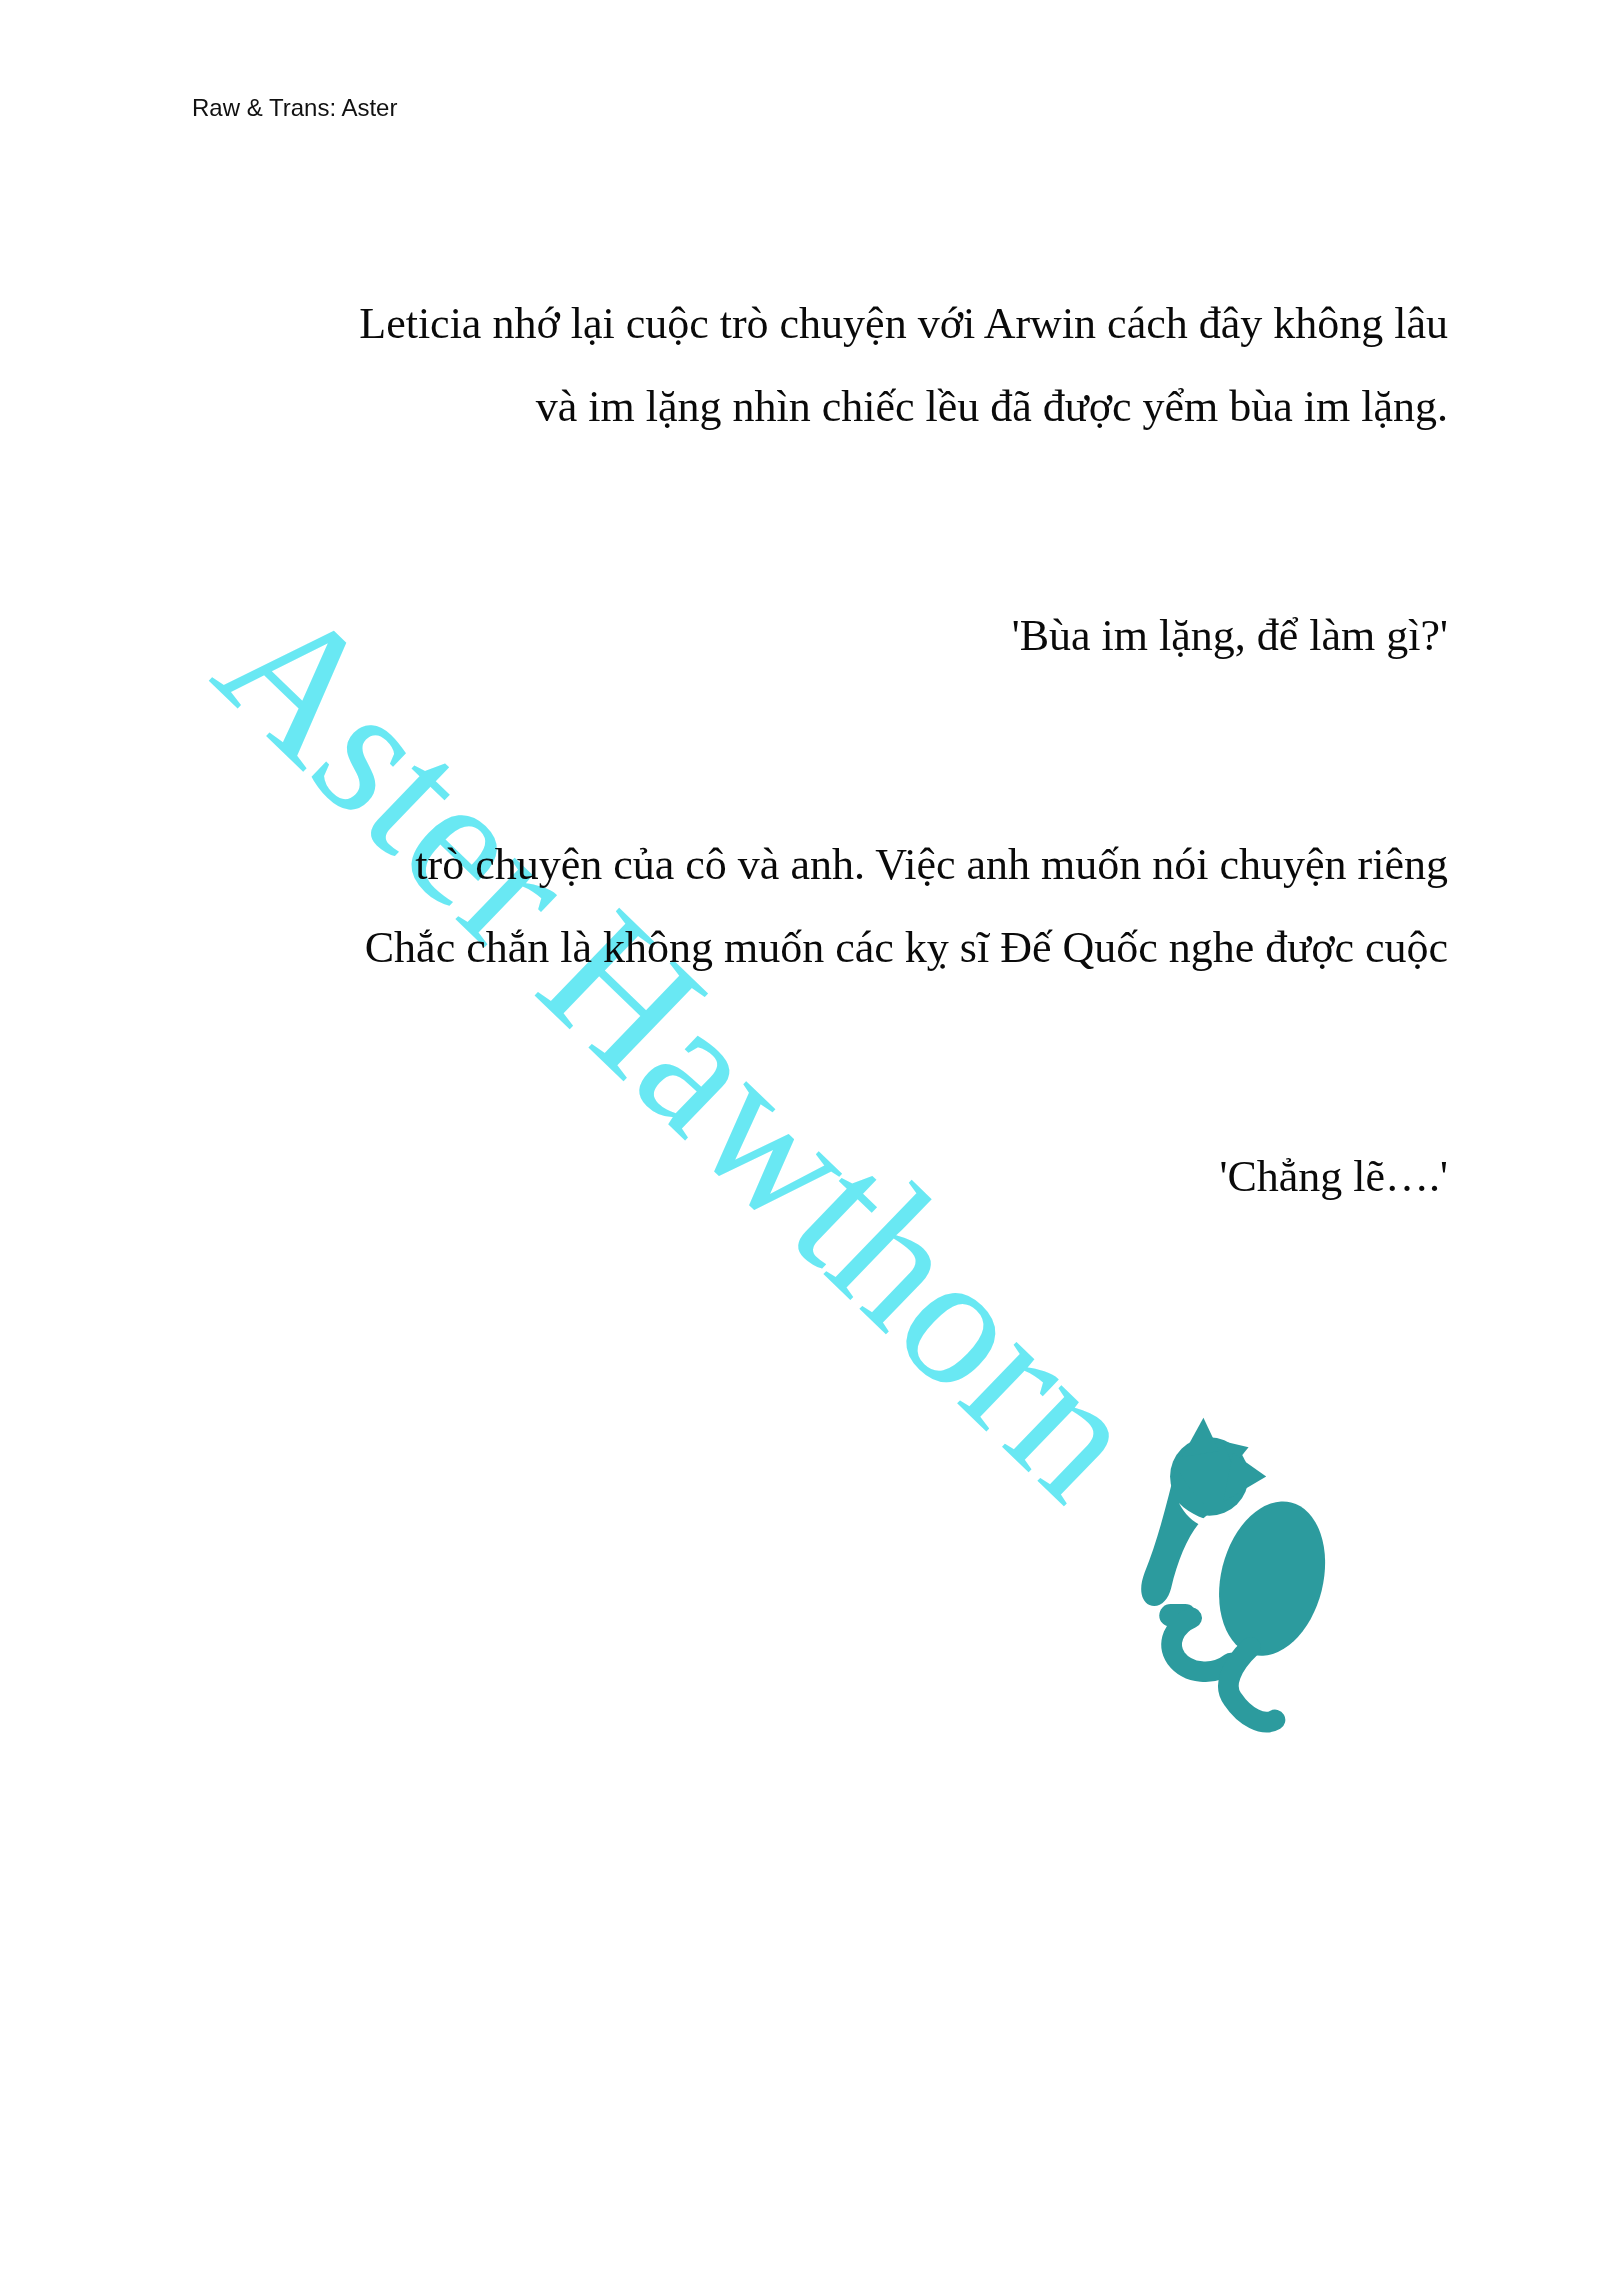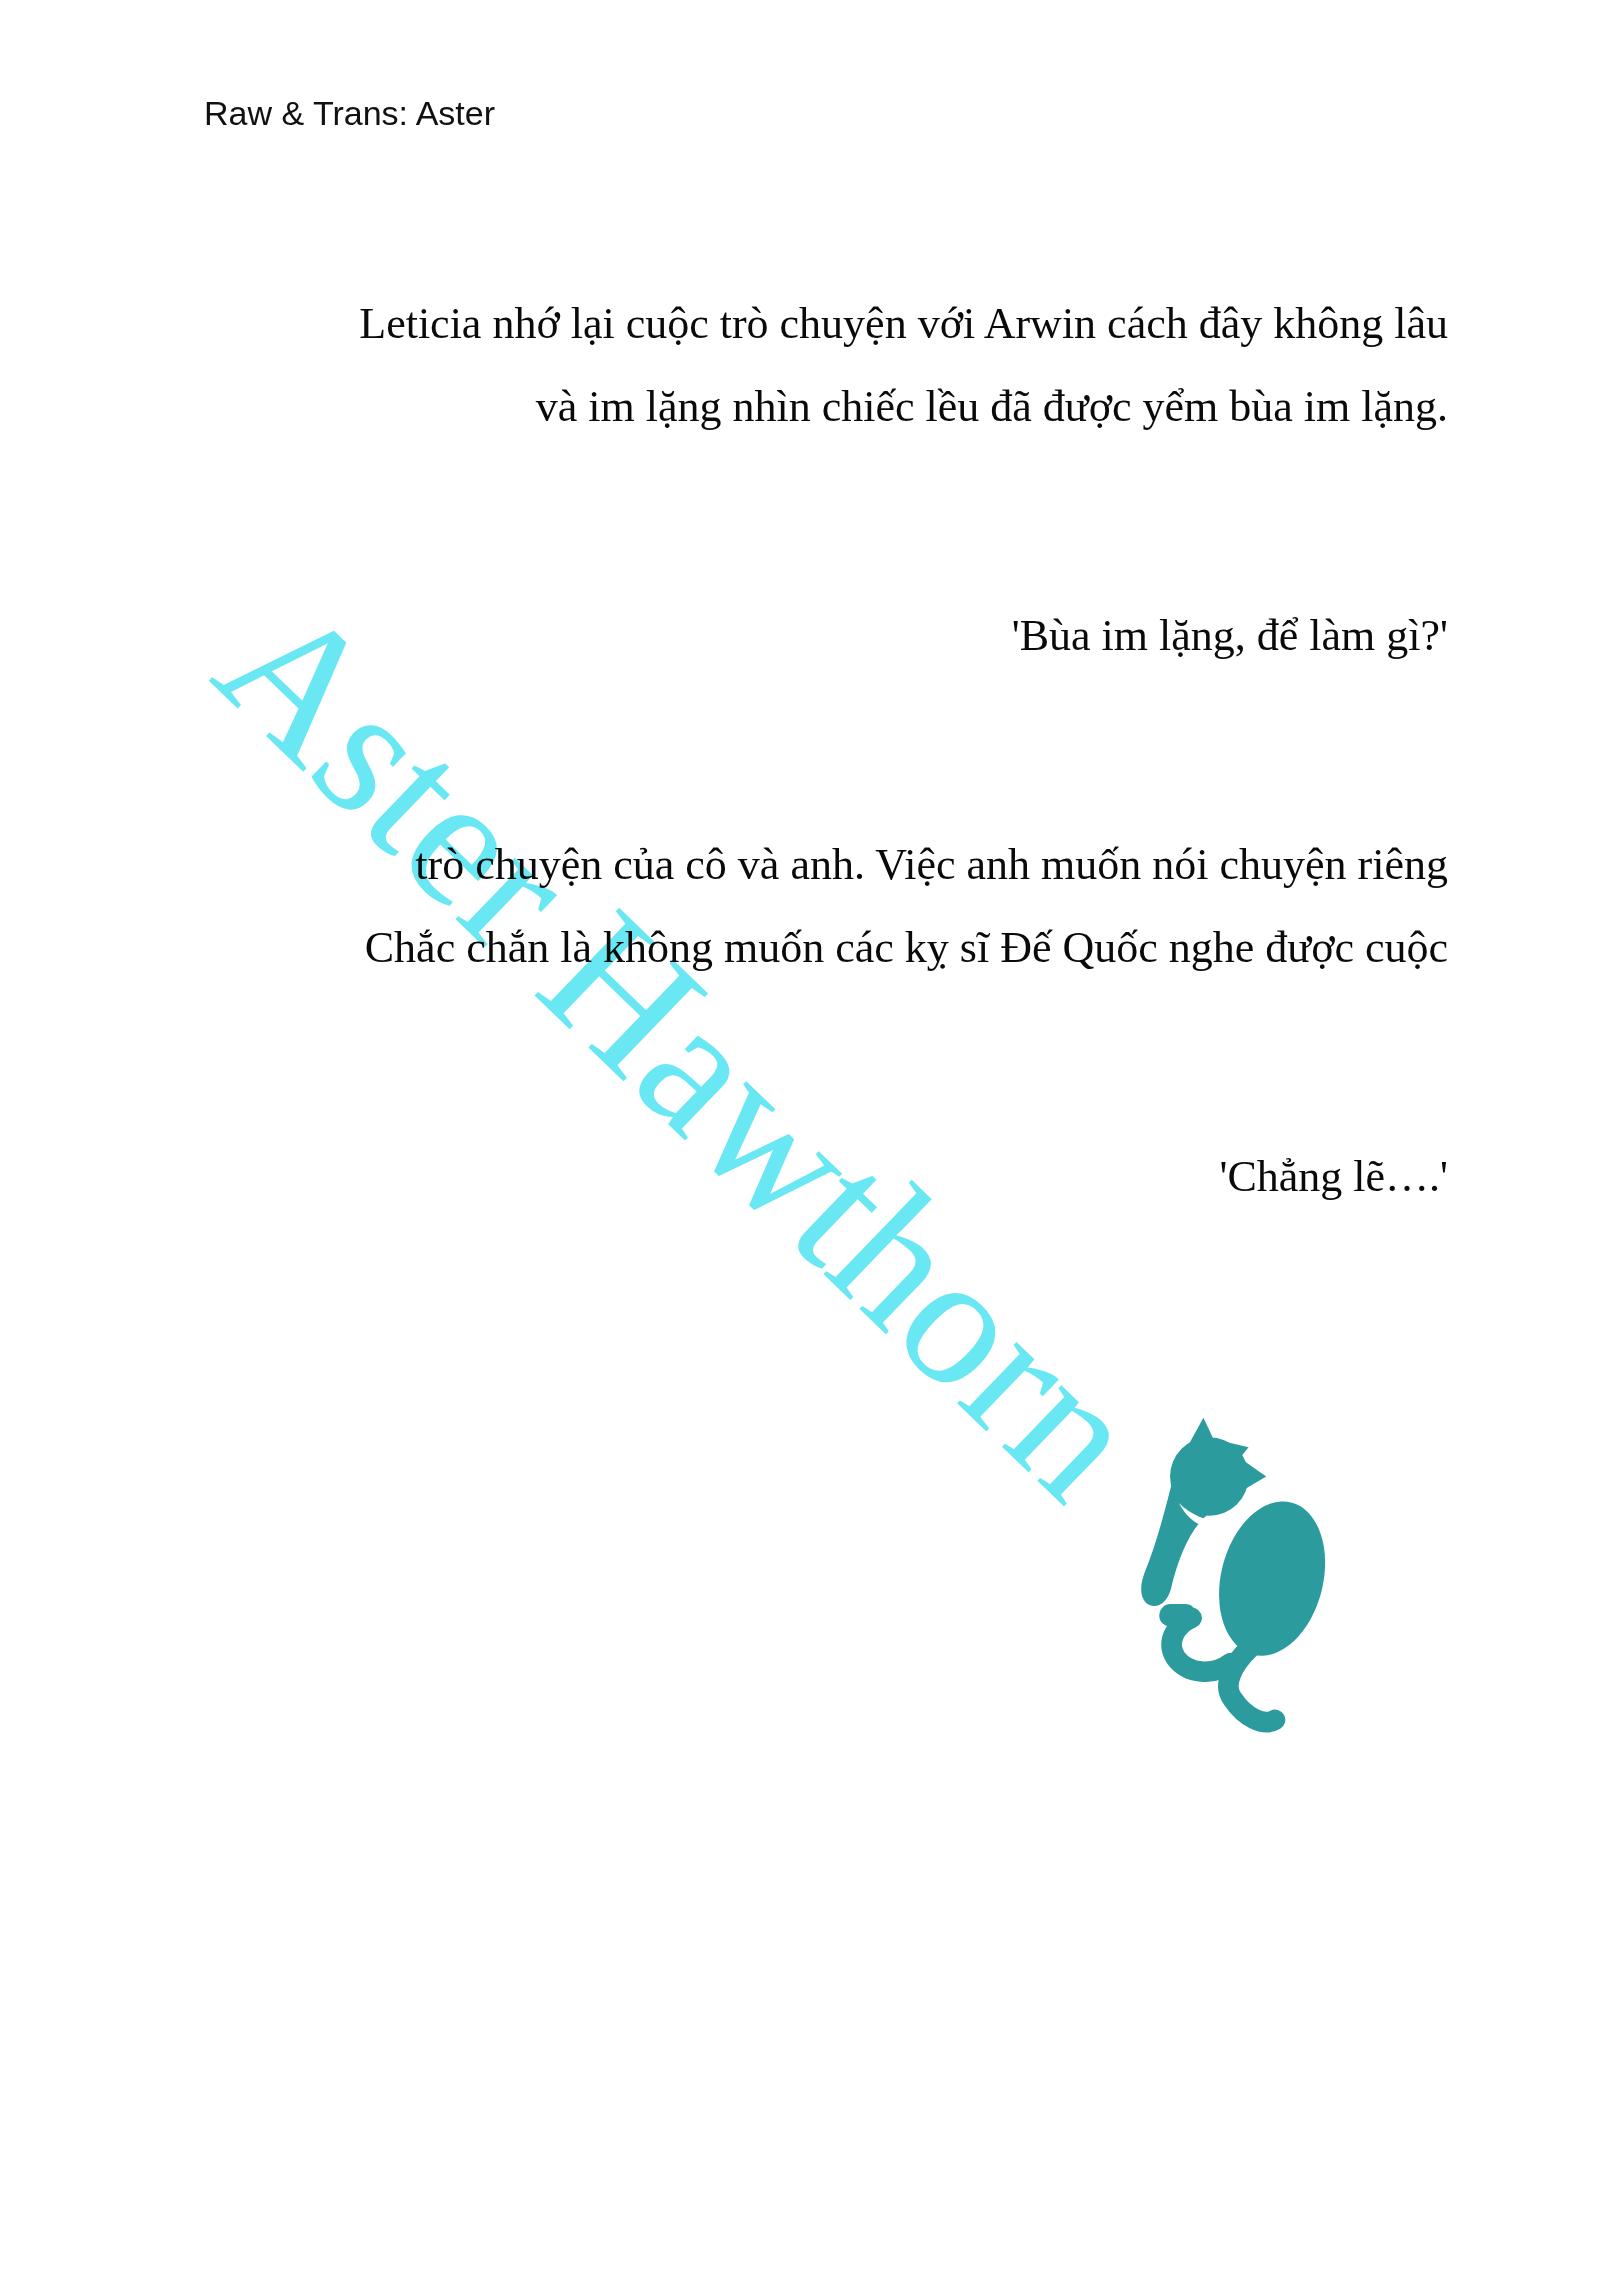--- a/index.html
+++ b/index.html
@@ -12,24 +12,24 @@
     width: 1621px;
     height: 2293px;
     margin: 0 auto;
     background: var(--page-bg, #ffffff);
     overflow: hidden;
     font-family: "Liberation Serif", "DejaVu Serif", serif;
     color: var(--text-color, #0a0a0a);
   }
   .doc-header {
     position: absolute;
-    left: 204px;
+    left: 192px;
     top: 94px;
     font-family: "Liberation Sans", "DejaVu Sans", sans-serif;
-    font-size: 34px;
+    font-size: 24px;
     color: #111;
     z-index: 3;
     white-space: nowrap;
   }
   .watermark {
     position: absolute;
     left: 325px;
     top: 558px;
     transform-origin: 0 0;
     transform: rotate(44deg);

